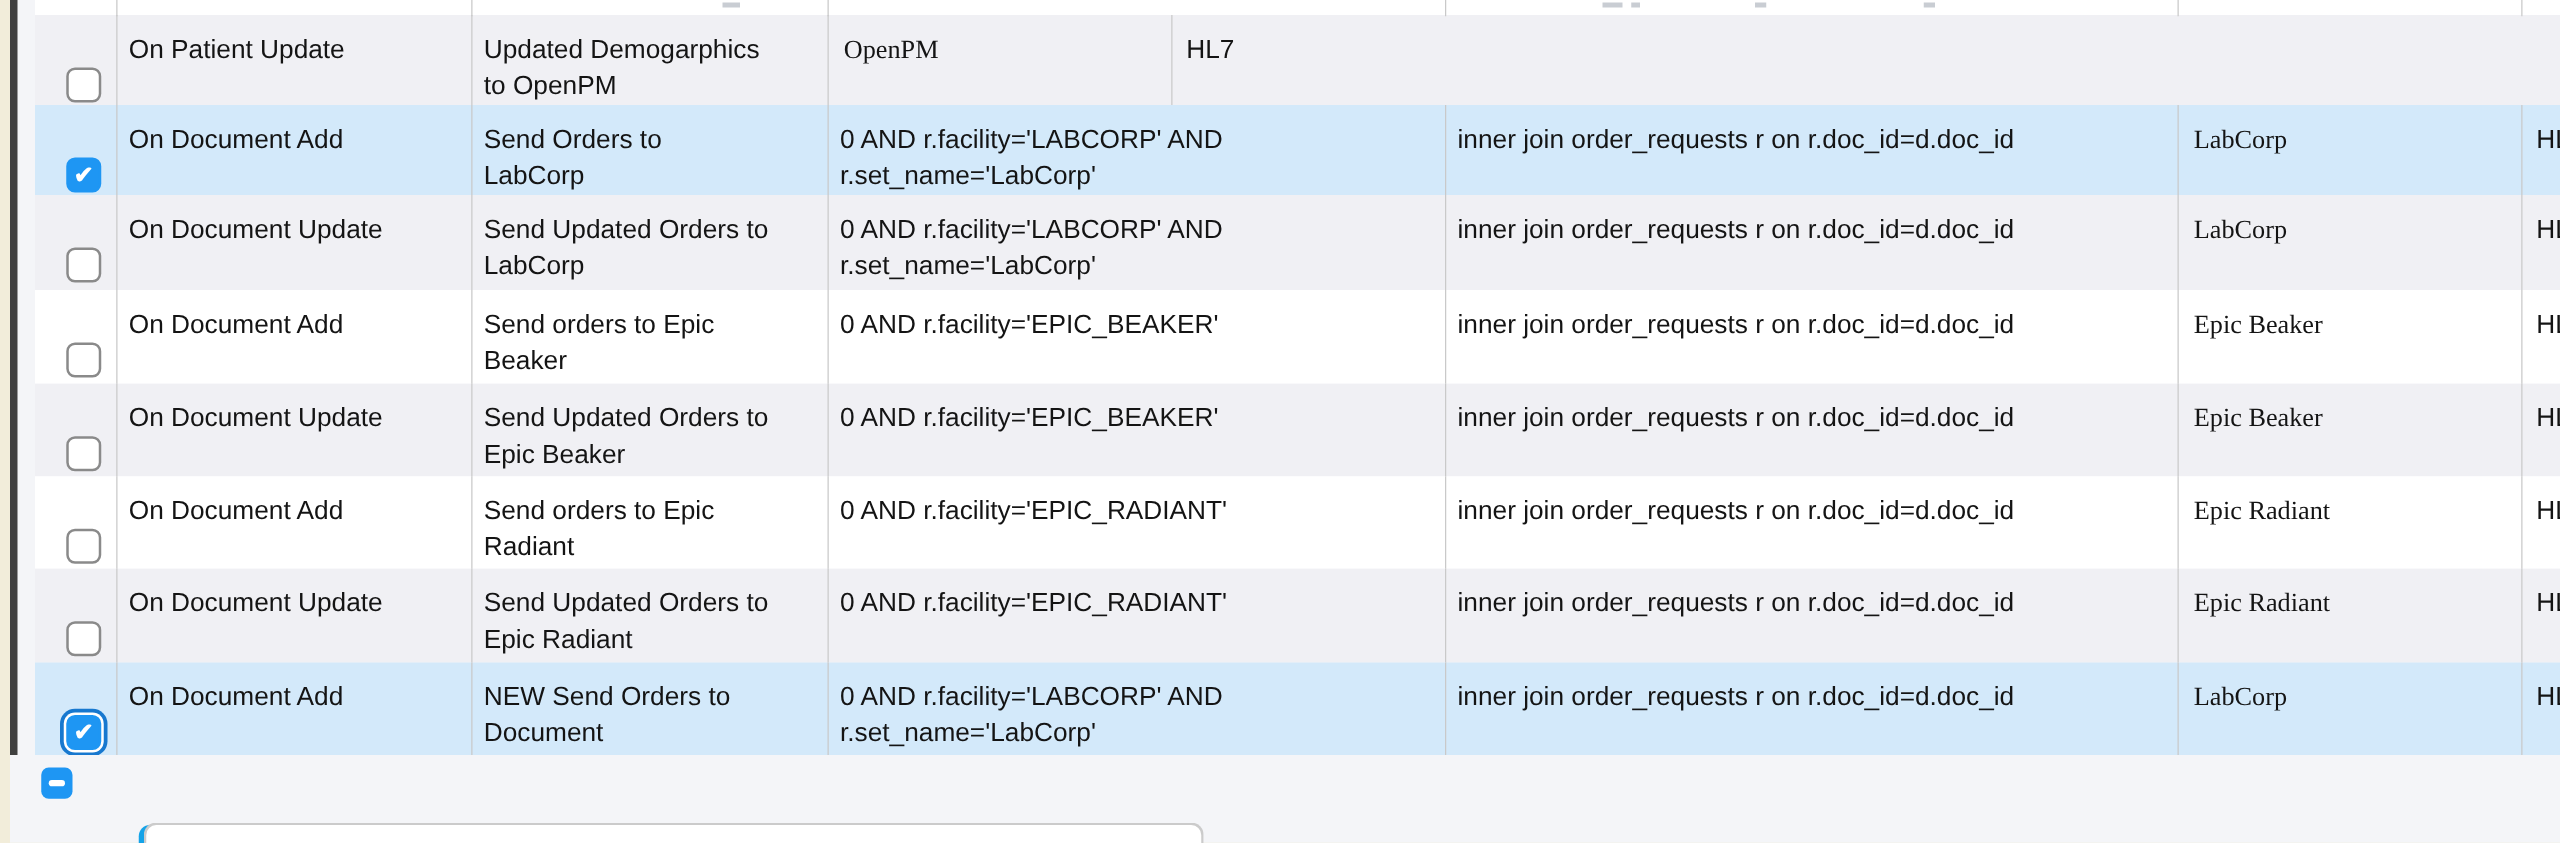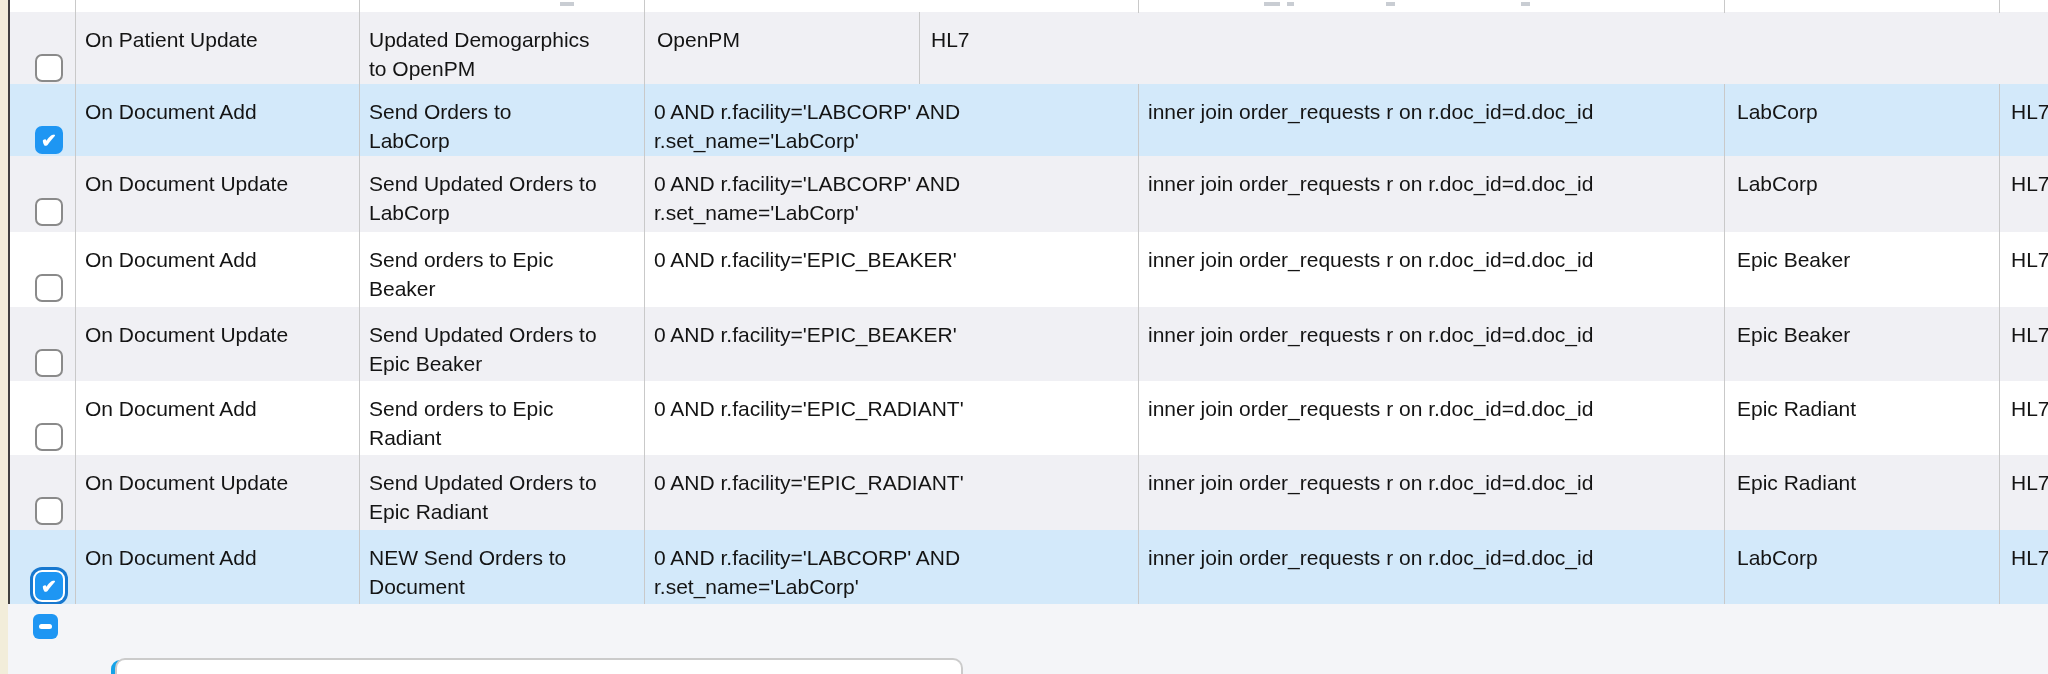--- a/index.html
+++ b/index.html
@@ -5,36 +5,36 @@
   * { margin:0; padding:0; box-sizing:border-box; }
   html,body { width:2048px; height:674px; overflow:hidden; }
   body {
     background:#f2edda; 
     font-family:"Liberation Sans", sans-serif;
     color:#141414;
   }
   #stage { position:absolute; left:8px; top:0; width:2040px; height:674px; background:#f4f5f8; }
 
   
-  .grid { position:absolute; left:0; top:0; width:100%; border-left:2px solid #404040; }
+  .grid { position:absolute; left:0; top:0; width:100%; border-left:6px solid #404040;padding-left:14px; }
   .trow { display:flex; width:2140px; }
   .trow.sliver { height:12px; background:#ffffff; position:relative; }
   .cell {
     border-right:1px solid #c9c9c9;
     padding:13px 10px 0 9px;
     font-size:21px; line-height:29px;
     white-space:pre-line;
     overflow:hidden;
   }
   .c-check { width:66px; padding:13px 0 0 25px; }
   .c-event { width:284px; }
   .c-name  { width:285px; }
   .c-cond  { width:494px; }
   .c-join  { width:586px; }
-  .c-target{ width:275px; padding-left:12px; }
+  .c-target{ width:275px; padding-left:12px;font-family:Liberation Serif, serif; }
   .c-type  { width:150px; border-right:none; padding-left:11px; }
 
   .trow.r-gray  { background:#f0f0f4; }
   .trow.r-white { background:#ffffff; }
   .trow.selected{ background:#d3e9fa; }
 
   
   .checkbox {
     width:28px; height:28px; border-radius:7px;
     background:#ffffff; border:2px solid #8a8a8a;

